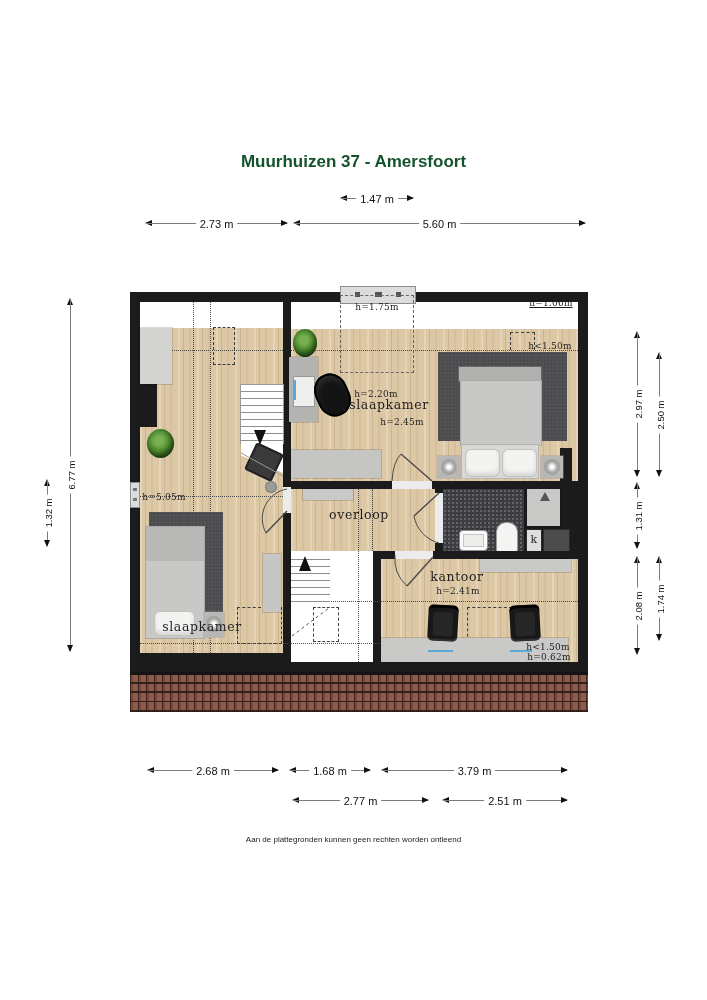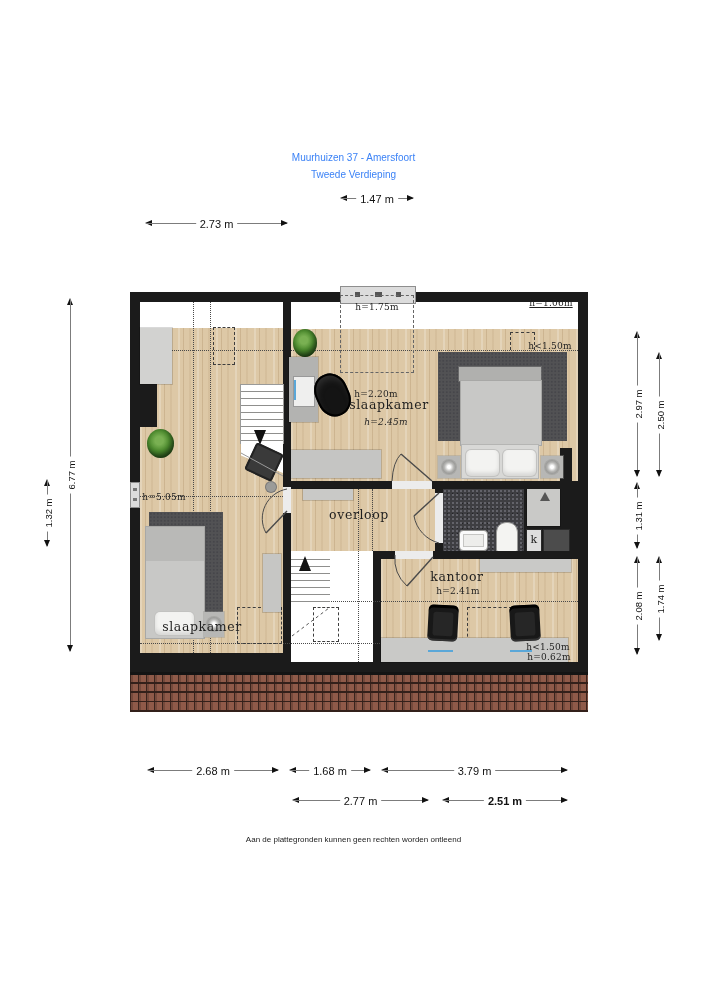--- a/index.html
+++ b/index.html
@@ -40,21 +40,21 @@
   .sink{background:#fafafa;border:1px solid #8d8d8b;border-radius:4px;}
   .toilet{background:#f4f4f2;border:1px solid #9a9a98;border-radius:10px 10px 2px 2px;}
   .steps{background-image:repeating-linear-gradient(180deg,transparent 0 6px,#8f8f8d 6px 7px);}
   .tri-down{width:0;height:0;border-left:6px solid transparent;border-right:6px solid transparent;border-top:15px solid #111;}
   .tri-up{width:0;height:0;border-left:6px solid transparent;border-right:6px solid transparent;border-bottom:15px solid #111;}
   
   .room-label{font-family:"DejaVu Serif",serif;font-size:12.5px;color:#1f1f1f;letter-spacing:.6px;
         transform:translateX(-50%);white-space:nowrap;z-index:6;}
   .h-label{font-family:"DejaVu Serif",serif;font-size:9px;color:#1f1f1f;letter-spacing:.2px;
         transform:translateX(-50%);white-space:nowrap;z-index:6;}
-  .title{left:0;right:0;text-align:center;font-size:10px;font-weight:normal;color:#3b82f6;}
+  .title{left:0;right:0;text-align:center;font-size:17px;font-weight:bold;color:#14532d;}
   .footer{left:0;right:0;text-align:center;font-size:8px;color:#222;}
   
   .dim-h{height:13px;font-size:11px;color:#111;}
   .dim-h .line{position:absolute;left:1px;right:1px;top:6px;height:1px;background:#7c7c7c;}
   .dim-h:before{content:"";position:absolute;left:0;top:3px;border-right:7px solid #111;
       border-top:3.5px solid transparent;border-bottom:3.5px solid transparent;}
   .dim-h:after{content:"";position:absolute;right:0;top:3px;border-left:7px solid #111;
       border-top:3.5px solid transparent;border-bottom:3.5px solid transparent;}
   .dim-h .lab{position:absolute;left:50%;top:50%;transform:translate(-50%,-50%);
       background:#fff;padding:0 4px;white-space:nowrap;}
@@ -66,29 +66,32 @@
       border-left:3.5px solid transparent;border-right:3.5px solid transparent;}
   .dim-v .lab{position:absolute;left:50%;top:50%;transform:translate(-50%,-50%) rotate(180deg);
       writing-mode:vertical-rl;background:#fff;padding:4px 0;white-space:nowrap;}
 </style>
 </head>
 <body>
 
 <div id="page">
 
   <div class="a title" style="top:152px;">Muurhuizen 37 - Amersfoort</div>
-  <div class="a title" style="top:169px;">Tweede Verdieping</div>
 
   <div class="a dim-h" style="left:340px;top:192px;width:74px;">
     <span class="line"></span>
     <span class="lab">1.47 m</span>
   </div>
   <div class="a dim-h" style="left:145px;top:217px;width:143px;">
     <span class="line"></span>
     <span class="lab">2.73 m</span>
+  </div>
+  <div class="a dim-h" style="left:293px;top:217px;width:293px;">
+    <span class="line"></span>
+    <span class="lab">5.60 m</span>
   </div>
 
   <div class="a dim-v" style="left:64px;top:298px;height:354px;">
     <span class="line"></span>
     <span class="lab">6.77 m</span>
   </div>
   <div class="a dim-v" style="left:41px;top:479px;height:68px;">
     <span class="line"></span>
     <span class="lab">1.32 m</span>
   </div>
@@ -232,21 +235,21 @@
       <path d="M309,251 A34,34 0 0 1 284,224" stroke="#4a4a4a" stroke-width="1" fill="none"></path>
       <path d="M303,265 L277,294" stroke="#4a4a4a" stroke-width="1.4" fill="none"></path>
       <path d="M265,263 A37,37 0 0 0 277,294" stroke="#4a4a4a" stroke-width="1" fill="none"></path>
       <path d="M162,344 L199,316" stroke="#555" stroke-width="1" stroke-dasharray="3,3" fill="none"></path>
       <path d="M111,161 L153,184" stroke="#999" stroke-width="1" fill="none"></path>
     </svg>
 
     <div class="a room-label" style="left:72px;top:327px;left:72px;top:327px;">slaapkamer</div>
     <div class="a h-label" style="left:34px;top:200px;">h=5.05m</div>
     <div class="a room-label" style="left:259px;top:105px;">slaapkamer</div>
-    <div class="a h-label" style="left:256px;top:125px;font-style:italic;">h=2.45m</div>
+    <div class="a h-label" style="left:272px;top:125px;">h=2.45m</div>
     <div class="a room-label" style="left:229px;top:215px;">overloop</div>
     <div class="a room-label" style="left:327px;top:277px;">kantoor</div>
     <div class="a h-label" style="left:328px;top:294px;">h=2.41m</div>
     <div class="a h-label" style="left:247px;top:10px;">h=1.75m</div>
     <div class="a h-label" style="left:246px;top:50px;margin-top:47px;">h=2.20m</div>
     <div class="a h-label" style="left:421px;top:6px;text-decoration:underline;">h=1.06m</div>
     <div class="a h-label" style="left:420px;top:49px;">h&lt;1.50m</div>
     <div class="a h-label" style="left:418px;top:350px;">h&lt;1.50m</div>
     <div class="a h-label" style="left:419px;top:360px;">h=0.62m</div>
     <div class="a h-label" style="left:404px;top:241px;font-size:11px;">k</div>
@@ -263,20 +266,20 @@
     <span class="lab">1.68 m</span>
   </div>
   <div class="a dim-h" style="left:381px;top:764px;width:187px;">
     <span class="line"></span>
     <span class="lab">3.79 m</span>
   </div>
   <div class="a dim-h" style="left:292px;top:794px;width:137px;">
     <span class="line"></span>
     <span class="lab">2.77 m</span>
   </div>
-  <div class="a dim-h" style="left:442px;top:794px;width:126px;font-weight:bold;">
+  <div class="a dim-h" style="left:442px;top:794px;width:126px;">
     <span class="line"></span>
     <span class="lab">2.51 m</span>
   </div>
 
   <div class="a footer" style="top:835px;">Aan de plattegronden kunnen geen rechten worden ontleend</div>
 
 </div>
 
 </body></html>

